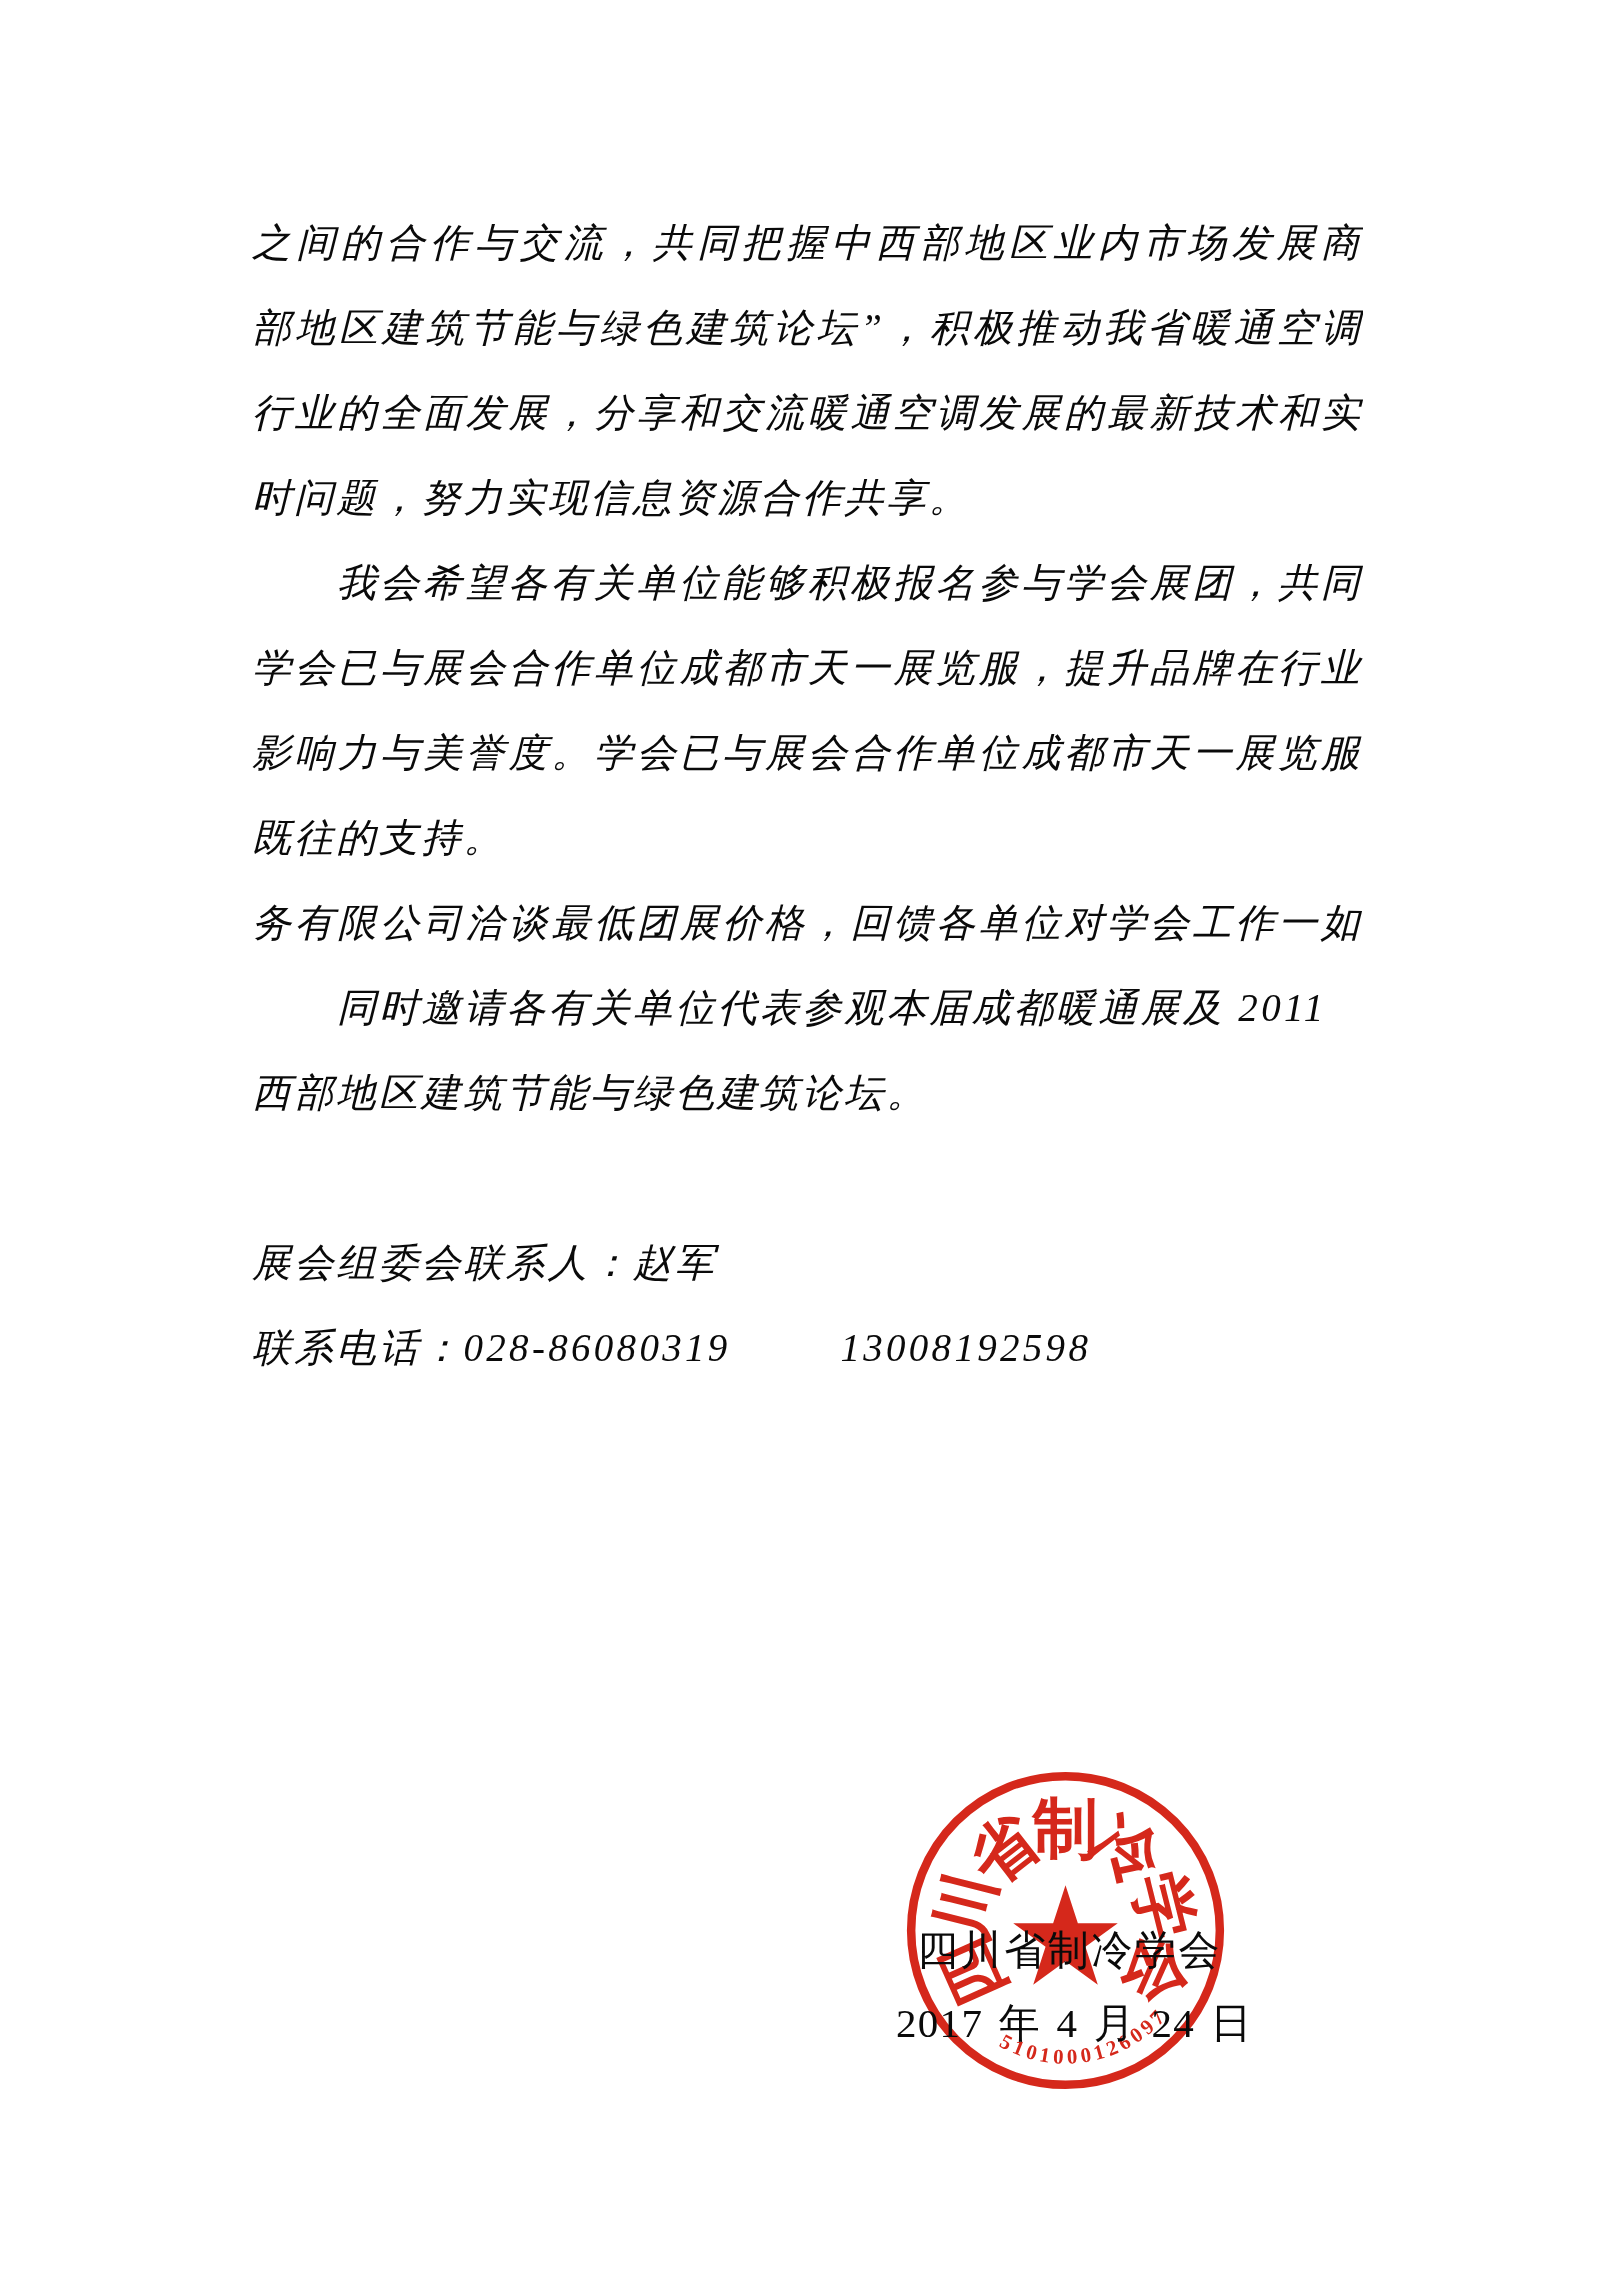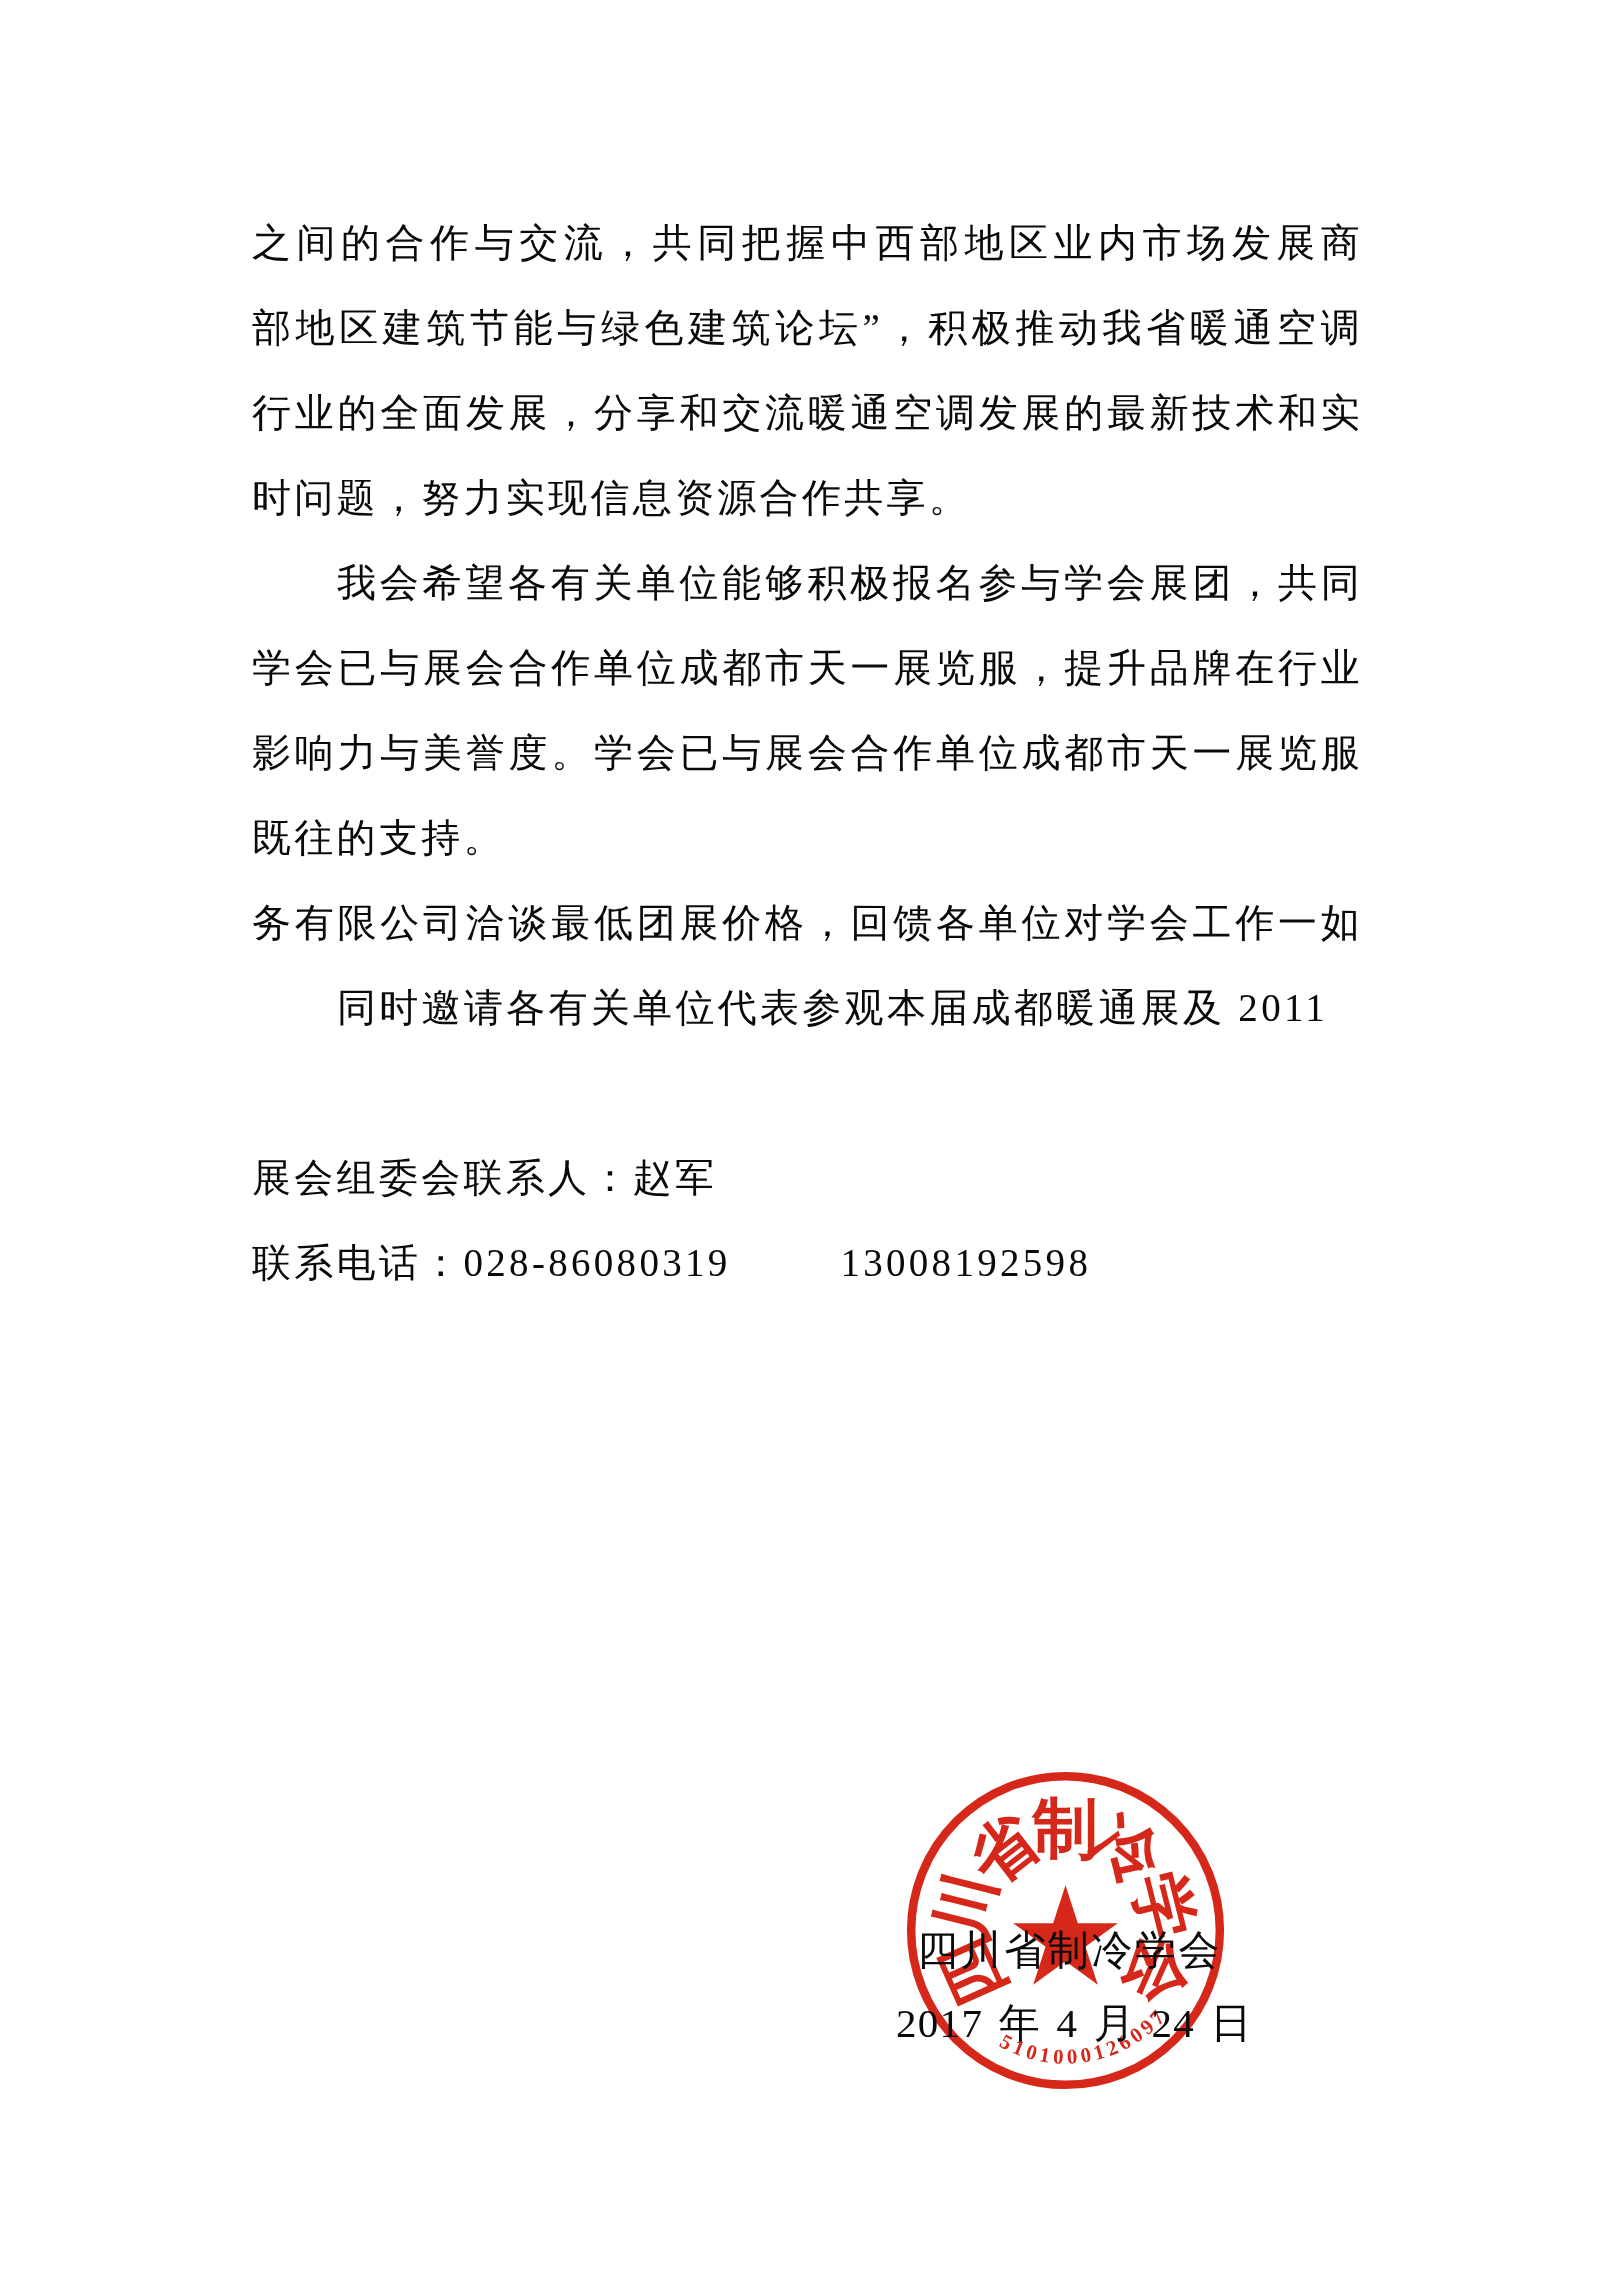--- a/index.html
+++ b/index.html
@@ -13,20 +13,21 @@
     overflow: hidden;
   }
   .page { position: absolute; inset: 0; background: #ffffff; }
 
   
   .textblock {
     position: absolute;
     left: 252px; top: 200px; width: 1111px;
     font-size: 39px; line-height: 85px;
     letter-spacing: 3.3px;
+    font-style: italic;
   }
   .bline {
     height: 85px;
     text-align: justify;
     text-align-last: justify;
     overflow: hidden;
   }
   .bline.plast { text-align-last: left; }
   .bline.indent { text-indent: 85px; }
   .spacer { height: 85px; }
@@ -73,20 +74,21 @@
     <div class="bline">行业的全面发展，分享和交流暖通空调发展的最新技术和实</div>
     <div class="bline plast">时问题，努力实现信息资源合作共享。</div>
 
     <div class="bline indent">我会希望各有关单位能够积极报名参与学会展团，共同</div>
     <div class="bline">学会已与展会合作单位成都市天一展览服，提升品牌在行业的</div>
     <div class="bline">影响力与美誉度。学会已与展会合作单位成都市天一展览服</div>
     <div class="bline plast">既往的支持。</div>
     <div class="bline">务有限公司洽谈最低团展价格，回馈各单位对学会工作一如</div>
 
     <div class="bline indent plast">同时邀请各有关单位代表参观本届成都暖通展及 2011</div>
+    <div class="bline plast">西部地区建筑节能与绿色建筑论坛。</div>
 
     <div class="spacer"></div>
 
     <div class="cline">展会组委会联系人：赵军</div>
     <div class="cline">联系电话：028-86080319    13008192598</div>
   </div>
 
   <svg class="seal" viewBox="-250 -250 500 500" xmlns="http://www.w3.org/2000/svg">
     <circle cx="0" cy="0" r="236" fill="none" stroke="var(--seal-color)" stroke-width="13"></circle>
     <polygon points="0,-69 18.9,-11 79.9,-11 30.5,24.9 49.4,82.9 0,47.1 -49.4,82.9 -30.5,24.9 -79.9,-11 -18.9,-11" fill="var(--seal-color)"></polygon>

